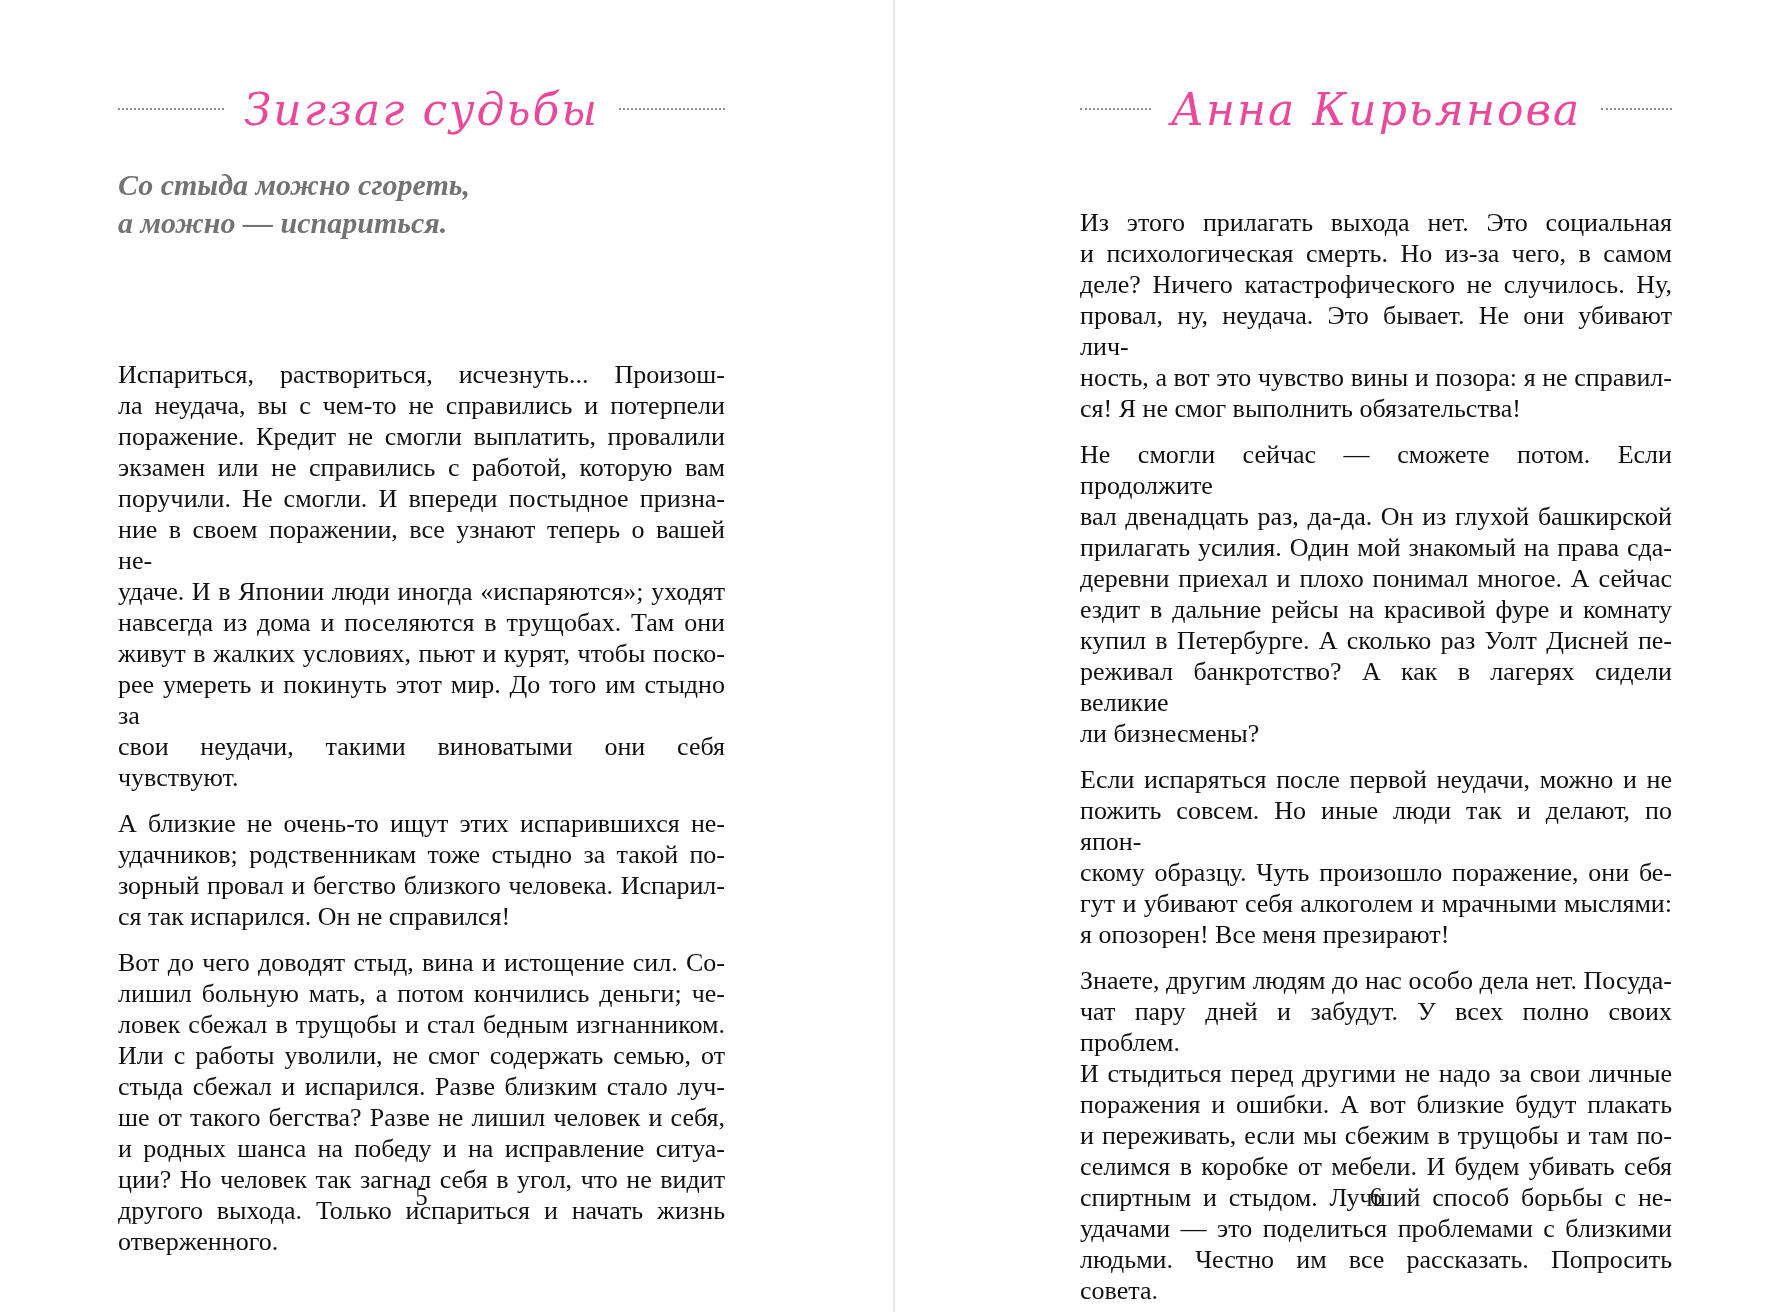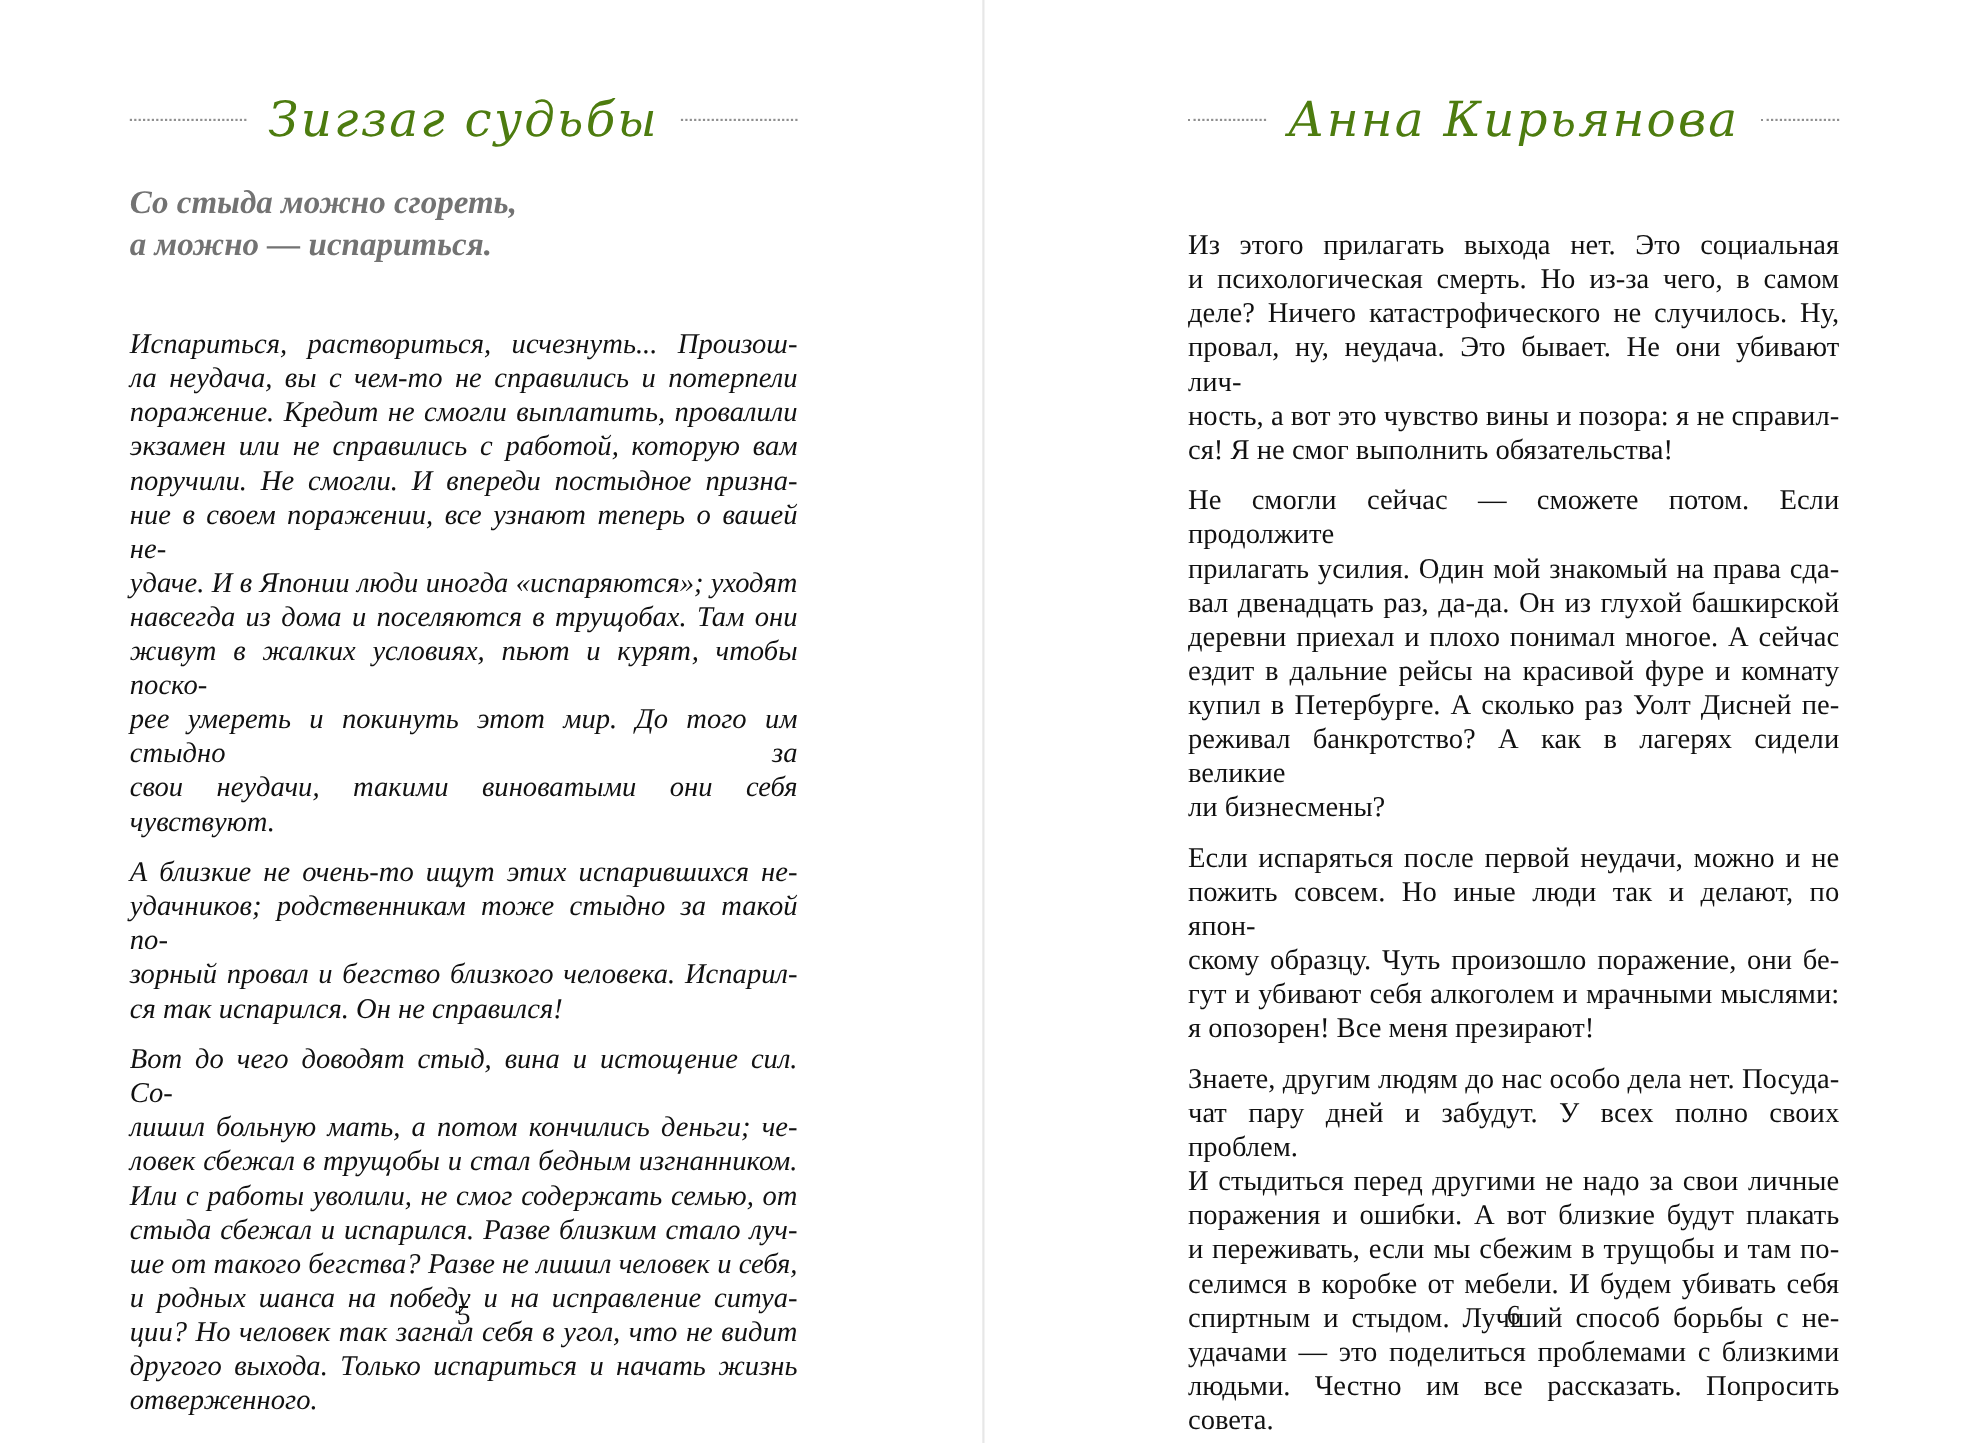--- a/index.html
+++ b/index.html
@@ -44,34 +44,34 @@
     border-top: 2px dotted #8f8f8f;
   }
   .script-title {
     flex: 0 0 auto;
     font-family: "DejaVu Serif", serif;
     font-style: italic;
     font-weight: 500;
     font-size: 44px;
     letter-spacing: 2px;
     white-space: nowrap;
-    color: #4d7c0f;
+    color: #ec4899;
   }
 
   .epigraph {
     margin-top: 26px;
     font-style: italic;
     font-weight: bold;
     font-size: 30px;
     line-height: 38px;
     color: #737373;
   }
 
   .body-text { font-size: 26px; line-height: 31px; }
-  .page-left  .body-text { margin-top: 55px; font-style: italic; }
+  .page-left  .body-text { margin-top: 117px; }
   .page-right .body-text { margin-top: 67px; }
 
   .para { margin: 0 0 15px 0; }
   .para .line {
     text-align: justify;
     text-align-last: justify;
   }
   .para .line.line-last {
     text-align-last: left;
   }
@@ -151,22 +151,22 @@
     <div class="para">
         <div class="line">Из этого прилагать выхода нет. Это социальная</div>
         <div class="line">и психологическая смерть. Но из-за чего, в самом</div>
         <div class="line">деле? Ничего катастрофического не случилось. Ну,</div>
         <div class="line">провал, ну, неудача. Это бывает. Не они убивают лич-</div>
         <div class="line">ность, а вот это чувство вины и позора: я не справил-</div>
         <div class="line line-last">ся! Я не смог выполнить обязательства!</div>
       </div>
     <div class="para">
         <div class="line">Не смогли сейчас — сможете потом. Если продолжите</div>
+        <div class="line">вал двенадцать раз, да-да. Он из глухой башкирской</div>
         <div class="line">прилагать усилия. Один мой знакомый на права сда-</div>
-        <div class="line">вал двенадцать раз, да-да. Он из глухой башкирской</div>
         <div class="line">деревни приехал и плохо понимал многое. А сейчас</div>
         <div class="line">ездит в дальние рейсы на красивой фуре и комнату</div>
         <div class="line">купил в Петербурге. А сколько раз Уолт Дисней пе-</div>
         <div class="line">реживал банкротство? А как в лагерях сидели великие</div>
         <div class="line line-last">ли бизнесмены?</div>
       </div>
     <div class="para">
         <div class="line">Если испаряться после первой неудачи, можно и не</div>
         <div class="line">пожить совсем. Но иные люди так и делают, по япон-</div>
         <div class="line">скому образцу. Чуть произошло поражение, они бе-</div>

